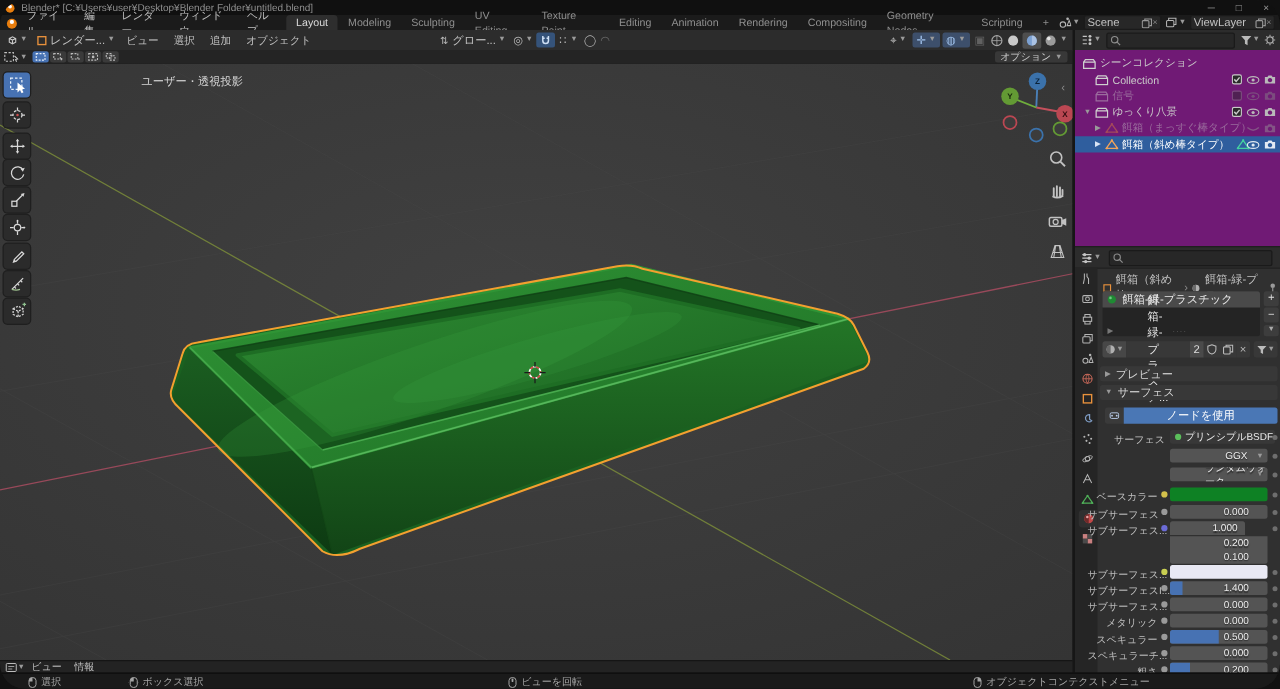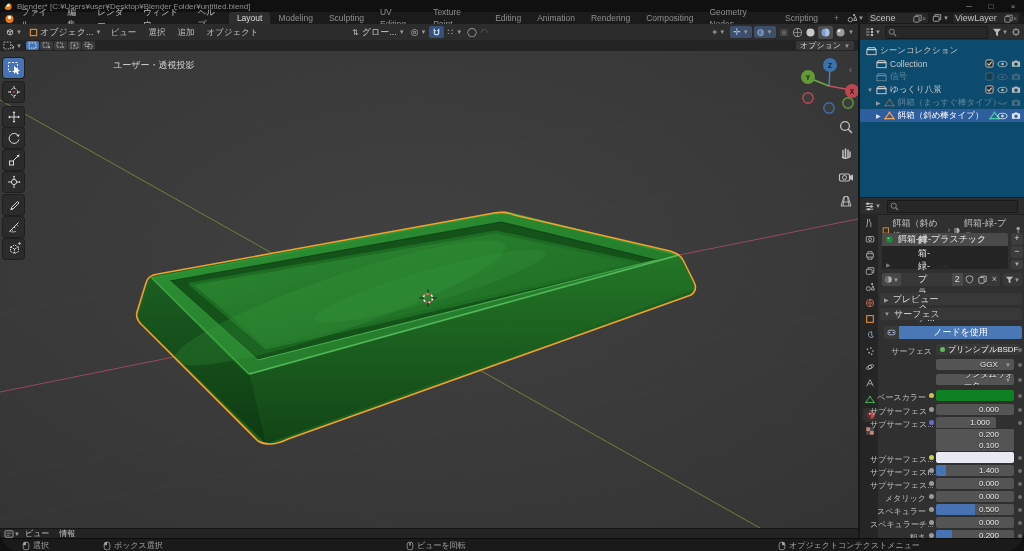--- a/index.html
+++ b/index.html
@@ -21,21 +21,21 @@
 .chip{display:flex;align-items:center;gap:2px;padding:0 3px;height:12px;border-radius:2px;}
 .chev{color:#9a9a9a;font-size:6px;}
 .olh{left:860px;top:24px;width:164px;height:16px;background:#2c2c2c;border-bottom:1px solid #1d1d1d;}
 .toolset{left:0;top:40px;width:858px;height:11px;background:#242424;border-bottom:1px solid #151515;align-items:center;}
 .selmode{width:13px;height:9px;border-radius:2px;background:#3a3a3a;margin-right:1px;display:flex;align-items:center;justify-content:center;}
 .selmode.active{background:#4772b3;}
 .optbtn{background:#383838;border-radius:2px;height:9px;display:flex;align-items:center;padding:0 4px;gap:3px;color:#cfcfcf;font-size:8px;}
 .toolcol .tbtn{position:absolute;left:3px;width:21px;height:20px;background:#2b2b2b;border-radius:3px;
   display:flex;align-items:center;justify-content:center;box-shadow:0 0 0 1px #1f1f1f;}
 .toolcol .tbtn.active{background:#4772b3;}
-.ol{left:860px;top:40px;width:164px;height:157px;background:#0c4a6e;}
+.ol{left:860px;top:40px;width:164px;height:157px;background:#701a75;}
 .olrow{position:absolute;left:0;width:164px;height:13px;display:flex;align-items:center;font-size:8.5px;color:#c9c9c9;}
 .olrow .nm{margin-left:3px;white-space:nowrap;}
 .olrow.dim .nm,.olrow.dim svg{opacity:.45;}
 .olrow.sel{background:#2f5e9e;color:#fff;}
 .olicons{position:absolute;right:3px;display:flex;gap:3px;align-items:center;}
 .props{left:860px;top:197px;width:164px;height:341px;background:#303030;overflow:hidden;border-top:1px solid #1d1d1d;}
 .ptabs{position:absolute;left:0;top:16px;width:18px;height:325px;background:#252525;}
 .ptab{position:absolute;left:2px;width:15px;height:14px;display:flex;align-items:center;justify-content:center;}
 .ptab.active{background:#303030;border-radius:3px 0 0 3px;left:3px;width:15px;}
 .phead{position:absolute;left:0;top:0;width:164px;height:16px;background:#2c2c2c;border-bottom:1px solid #202020;display:flex;align-items:center;}
@@ -182,21 +182,21 @@
 
   <div class="ab vph row">
     <svg width="12" height="11" viewBox="0 0 14 12" style="margin-left:4px;color:#c9c9c9">
         <path d="M4,4 L7,2.5 L10,4 L10,7.5 L7,9 L4,7.5 Z M4,4 L7,5.5 L10,4 M7,5.5 V9" fill="none" stroke="currentColor"></path>
       </svg>
     <span class="chev">▼</span>
     <div class="chip" style="margin-left:4px">
       <svg width="9" height="9" viewBox="0 0 10 10">
           <rect x="1.5" y="1.5" width="7" height="7" fill="none" stroke="#e8913c" stroke-width="1.2"></rect>
         </svg>
-      <span>オブジェク...</span>
+      <span>レンダー...</span>
       <span class="chev">▼</span>
     </div>
     <span class="menuitem">ビュー</span>
     <span class="menuitem">選択</span>
     <span class="menuitem">追加</span>
     <span class="menuitem">オブジェクト</span>
     <div class="ab row" style="left:352px;top:0;height:16px">
       <span style="color:#bbb;font-size:8px">⇅</span>
       <div class="chip">
         <span>グロー...</span>

